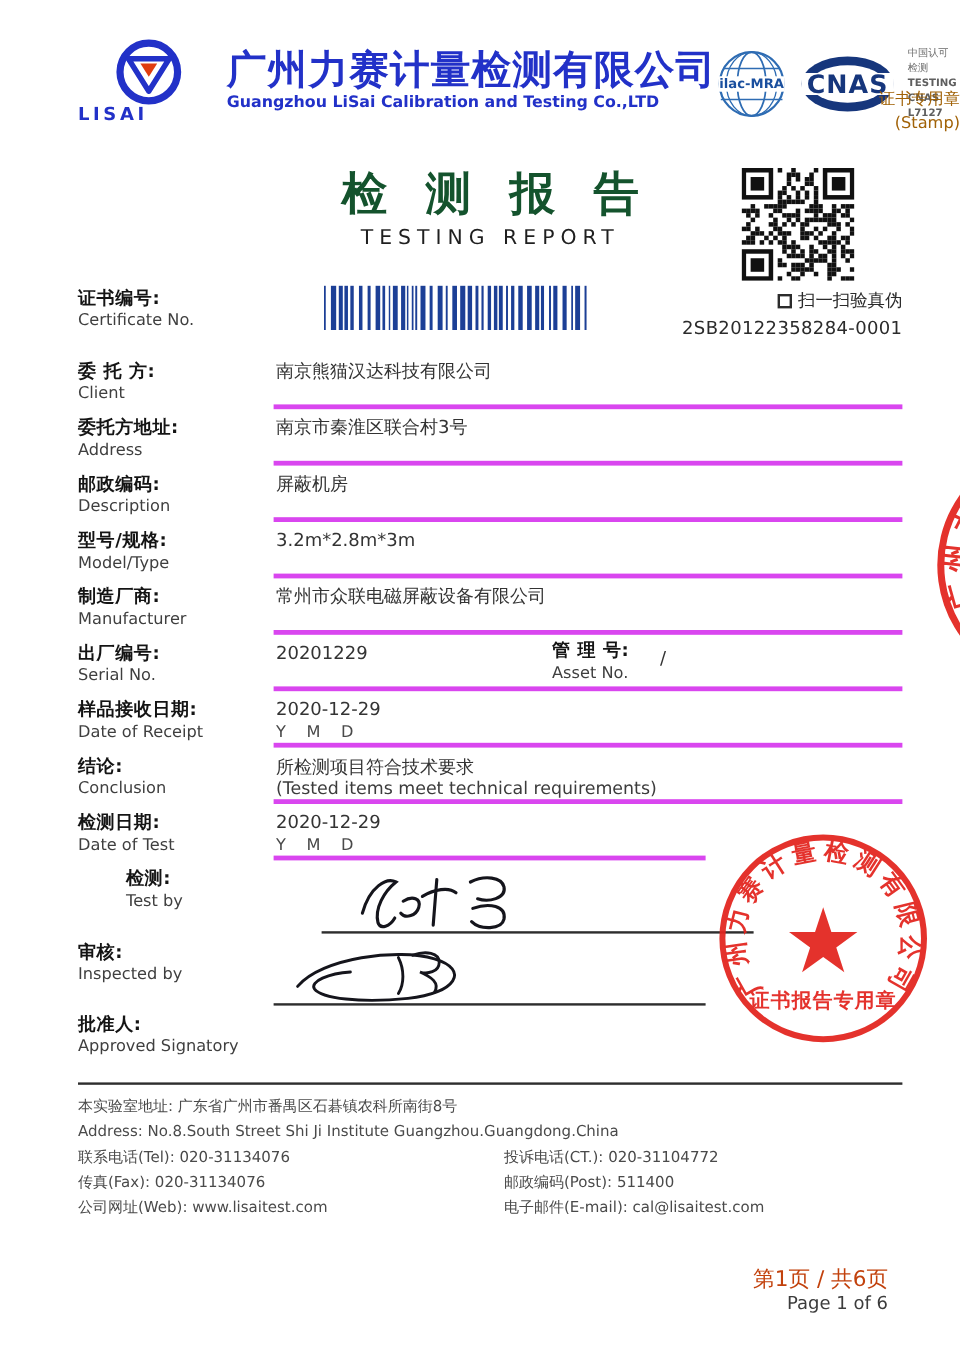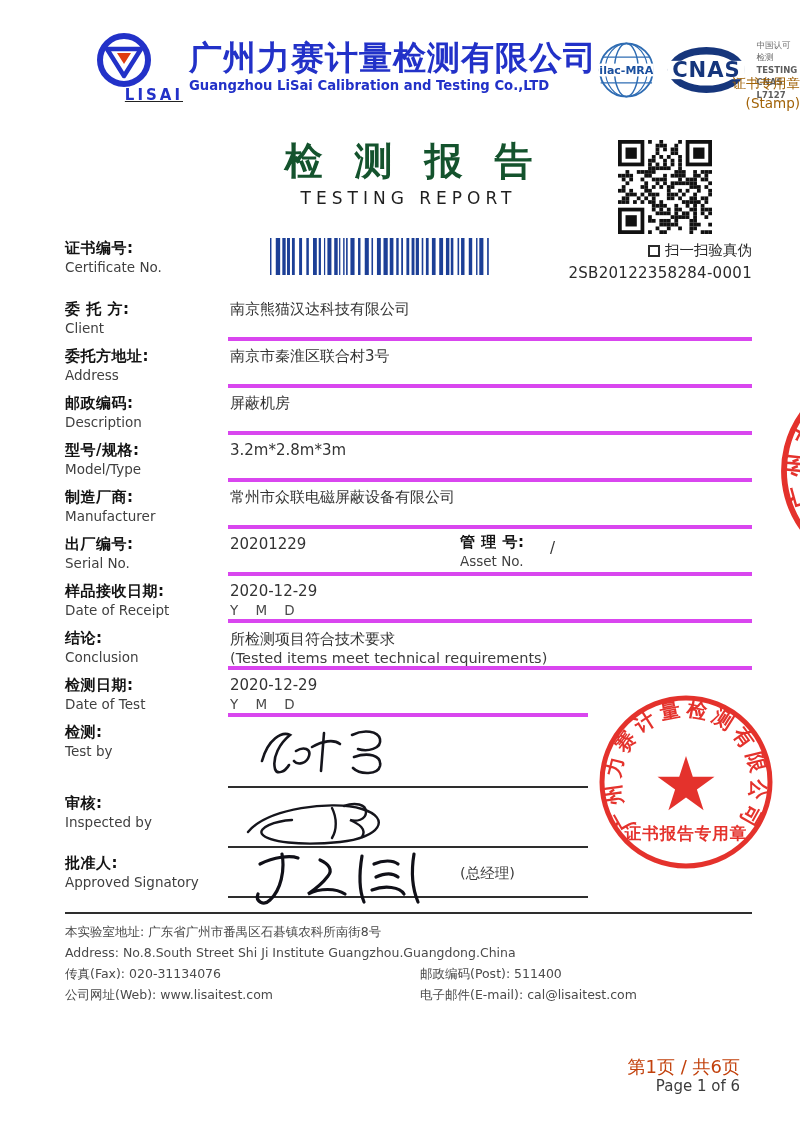--- a/index.html
+++ b/index.html
@@ -5,21 +5,21 @@
   * { margin:0; padding:0; box-sizing:border-box; }
   html,body { background:#ffffff; }
   body {
     width:800px; height:1131px; position:relative; overflow:hidden;
     font-family:"DejaVu Sans","Liberation Sans",sans-serif; color:#222;
   }
   .content { padding:0 48px 0 65px; position:relative; }
 
   
   .header { display:flex; align-items:flex-start; margin:32px 0 0 0; }
-  .logo-block { width:118px; text-align:right; flex:0 0 auto;text-decoration:underline; }
+  .logo-block { width:118px; text-align:left; flex:0 0 auto; }
   .logo-mark { display:block; margin:0 auto; }
   .logo-text { color:#2231c8; font-weight:bold; font-size:15px; letter-spacing:3px; line-height:14px; }
   .company { margin-left:6px; padding-top:8px; }
   .company-cn { color:#2231c8; font-weight:bold; font-size:33px; line-height:36px; letter-spacing:1px; white-space:nowrap; }
   .company-en { color:#2231c8; font-weight:bold; font-size:13.2px; margin-top:2px; white-space:nowrap; }
   .marks { margin-left:auto; display:flex; align-items:center; gap:10px; padding-top:6px; }
   .acc-text { font-size:8.5px; color:#6b6b6b; line-height:12.5px; }
   .acc-text .b { font-weight:bold; color:#5e5e5e; }
 
   
@@ -244,21 +244,21 @@
     <div class="labels">
         <div class="lab-cn">检测日期:</div>
         <div class="lab-en">Date of Test</div>
       </div>
     <div class="val short">
       <div>2020-12-29</div>
       <div class="line2">Y    M    D</div>
     </div>
   </div>
 
-  <div class="row sig-row" style="height:71px;">
+  <div class="row sig-row" style="height:61px;margin-left:40px;">
     <div class="labels">
         <div class="lab-cn">检测:</div>
         <div class="lab-en">Test by</div>
       </div>
     <div class="val short sig">
       <svg width="170" height="56" viewBox="0 0 170 56" style="margin-left:20px;">
         <g fill="none" stroke="#15151c" stroke-width="2.6" stroke-linecap="round">
           <path d="M12 38 C18 16 32 8 40 12 C30 20 22 34 25 46 C27 52 35 49 39 42"></path>
           <path d="M46 28 C54 23 61 26 59 33 C57 40 48 43 44 38"></path>
           <path d="M74 10 L71 48"></path>
@@ -282,48 +282,37 @@
           <path d="M104 12 C115 8 126 10 126 18 C126 26 116 28 110 26 C119 30 127 35 122 43"></path>
         </g>
       </svg>
     </div>
   </div>
   <div class="row sig-row" style="height:50px;">
     <div class="labels">
         <div class="lab-cn">批准人:</div>
         <div class="lab-en">Approved Signatory</div>
       </div>
-    <div class="val short sig" style="overflow:visible;">
-      <svg width="200" height="62" viewBox="0 0 200 62" style="margin-left:14px;margin-top:-10px;">
-        <g fill="none" stroke="#101018" stroke-width="3.2" stroke-linecap="round">
-          <path d="M16 20 C30 13 46 11 54 14"></path>
-          <path d="M38 10 C41 26 37 46 26 56 C20 62 11 58 14 50"></path>
-          <path d="M76 16 C85 20 89 26 84 32 C78 40 70 46 64 50 C76 44 92 44 101 50"></path>
-          <path d="M118 12 C115 30 115 46 120 58"></path>
-          <path d="M130 20 C139 16 149 16 154 20"></path>
-          <path d="M132 33 C141 29 149 29 154 33"></path>
-          <path d="M128 46 C141 41 156 43 160 50"></path>
-          <path d="M170 10 C167 28 169 46 174 58"></path>
-        </g>
-      </svg>
-      <span class="role-note">(总经理)</span>
-    </div>
     <div class="stamp-note">
       <div>证书专用章</div>
       <div>(Stamp)</div>
     </div>
   </div>
 
   <div class="footer-sep"></div>
   <div class="footer">
     <div class="fline">
         <span>本实验室地址: 广东省广州市番禺区石碁镇农科所南街8号</span>
       </div>
     <div class="fline">
         <span>Address:  No.8.South Street Shi Ji Institute Guangzhou.Guangdong.China</span>
+      </div>
+    <div class="fline">
+        <span class="fleft">联系电话(Tel): 020-31134076</span>
+        <span>投诉电话(CT.): 020-31104772</span>
       </div>
     <div class="fline">
         <span class="fleft">传真(Fax): 020-31134076</span>
         <span>邮政编码(Post): 511400</span>
       </div>
     <div class="fline">
         <span class="fleft">公司网址(Web): www.lisaitest.com</span>
         <span>电子邮件(E-mail): cal@lisaitest.com</span>
       </div>
   </div>

